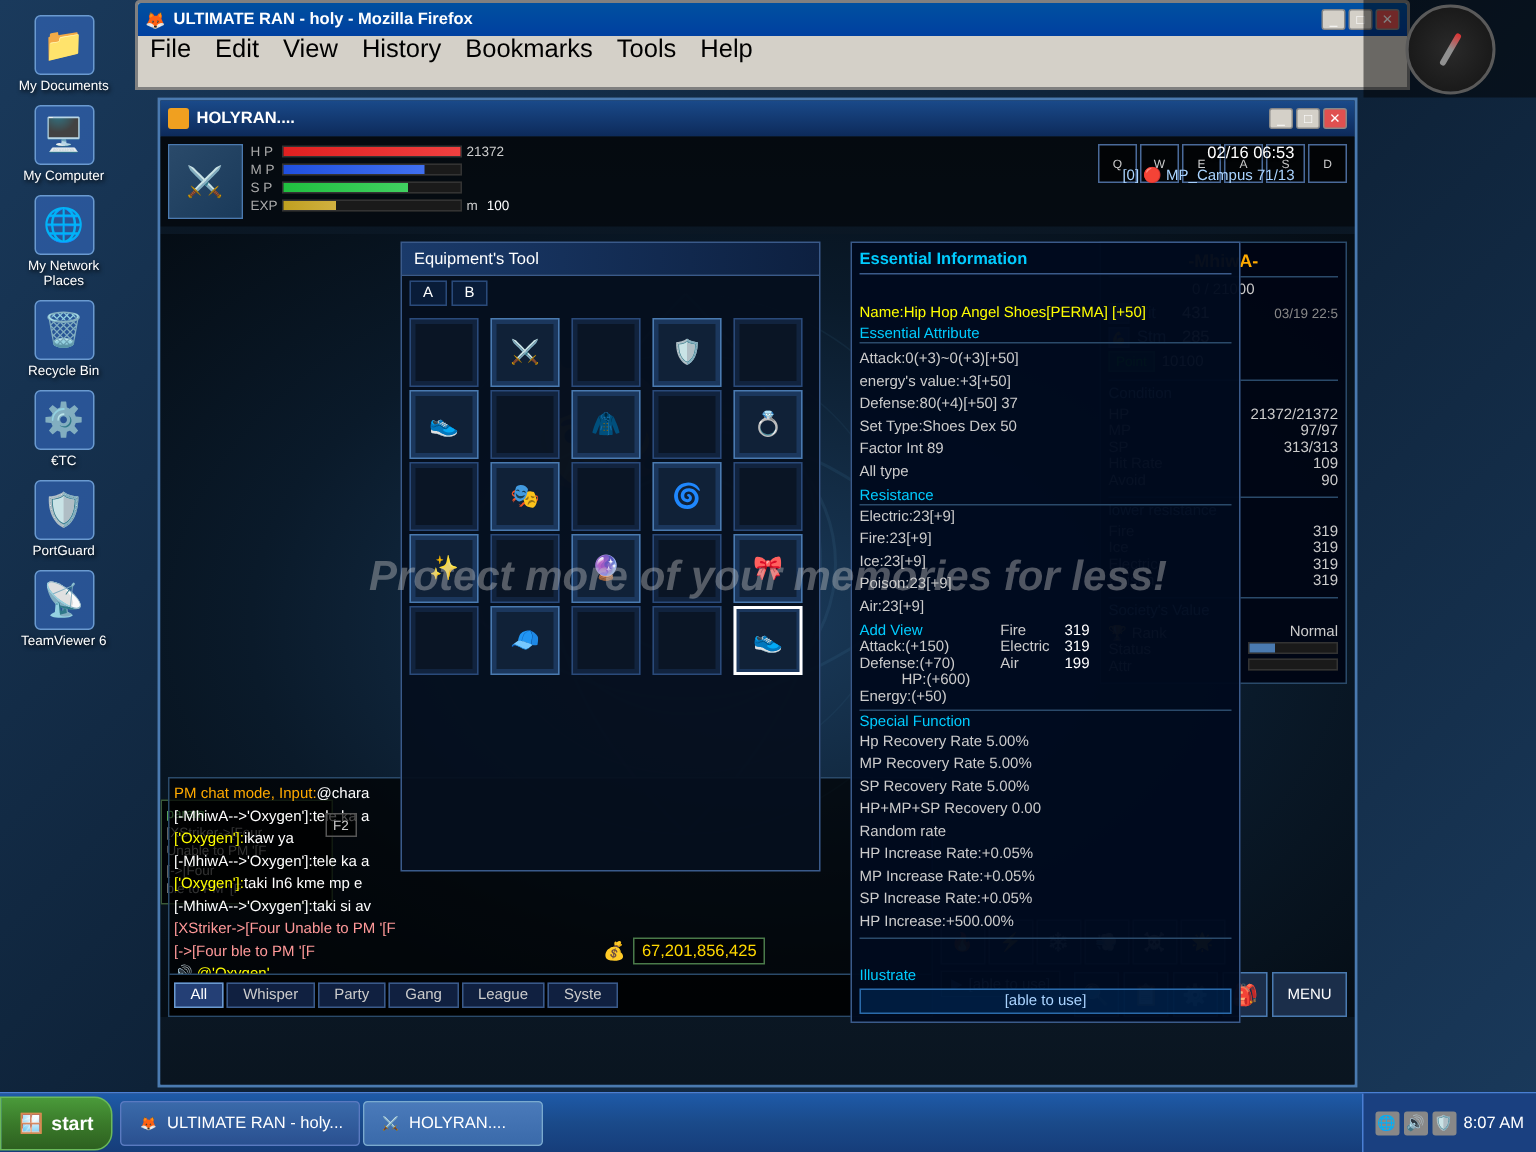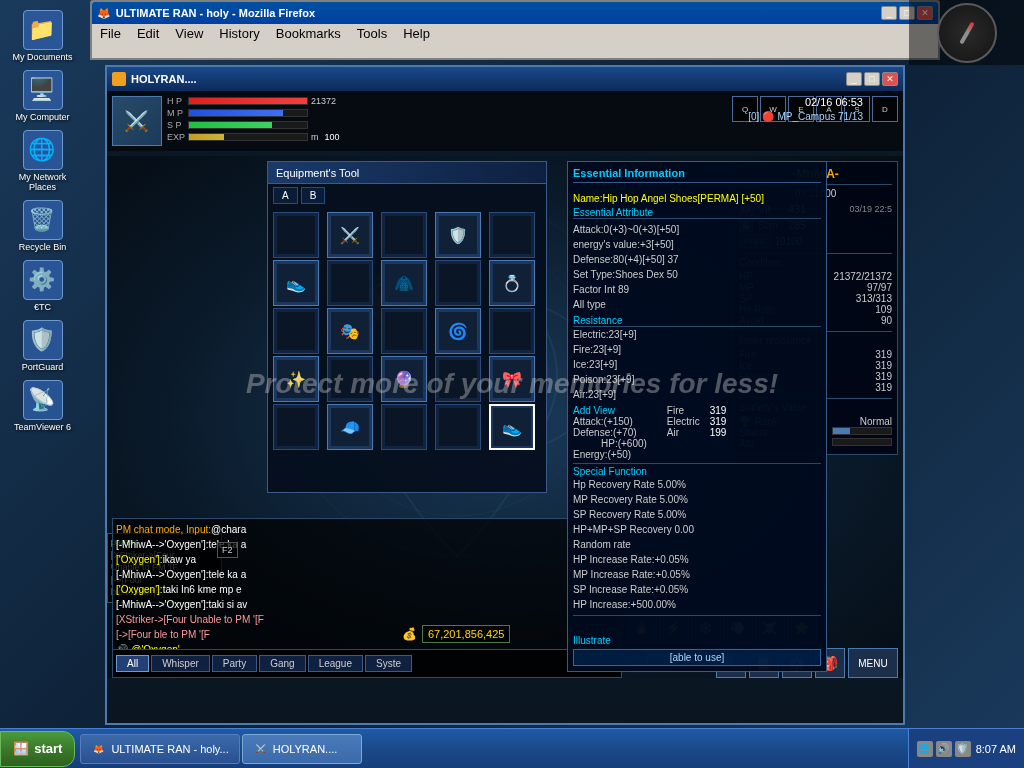--- a/index.html
+++ b/index.html
@@ -166,21 +166,21 @@
     .win-btn-max { background: #d4d0c8; }
     .win-btn-close { background: #e05050; color: #fff; }
 
     .firefox-menubar {
       height: 18px;
       background: #d4d0c8;
       display: flex;
       align-items: center;
       gap: 10px;
       padding: 0 5px;
-      font-size: 13px;
+      font-size: 17px;
       color: #000;
     }
 
     .firefox-menu-item {
       cursor: pointer;
       padding: 0 3px;
     }
 
     
     .game-window {
@@ -330,21 +330,21 @@
       font-size: 10px;
       color: #aad4ff;
     }
 
     
     .equip-panel {
       position: absolute;
       top: 70px;
       left: 160px;
       width: 280px;
-      height: 332px;
+      height: 420px;
       background: rgba(5, 15, 30, 0.95);
       border: 1px solid #3a5a8a;
       z-index: 50;
     }
 
     .equip-panel-title {
       height: 22px;
       background: linear-gradient(90deg, #1a3a6a, #0d2040);
       display: flex;
       align-items: center;
@@ -397,21 +397,21 @@
       z-index: 60;
       padding: 5px;
     }
 
     .item-info-title {
       color: #00ccff;
       font-size: 11px;
       font-weight: bold;
       border-bottom: 1px solid #3a5a8a;
       padding-bottom: 3px;
-      margin-bottom: 10px;
+      margin-bottom: 20px;
     }
 
     .item-info-name {
       color: #ffff00;
       font-size: 10px;
       margin-bottom: 3px;
     }
 
     .item-info-section {
       color: #00ccff;

